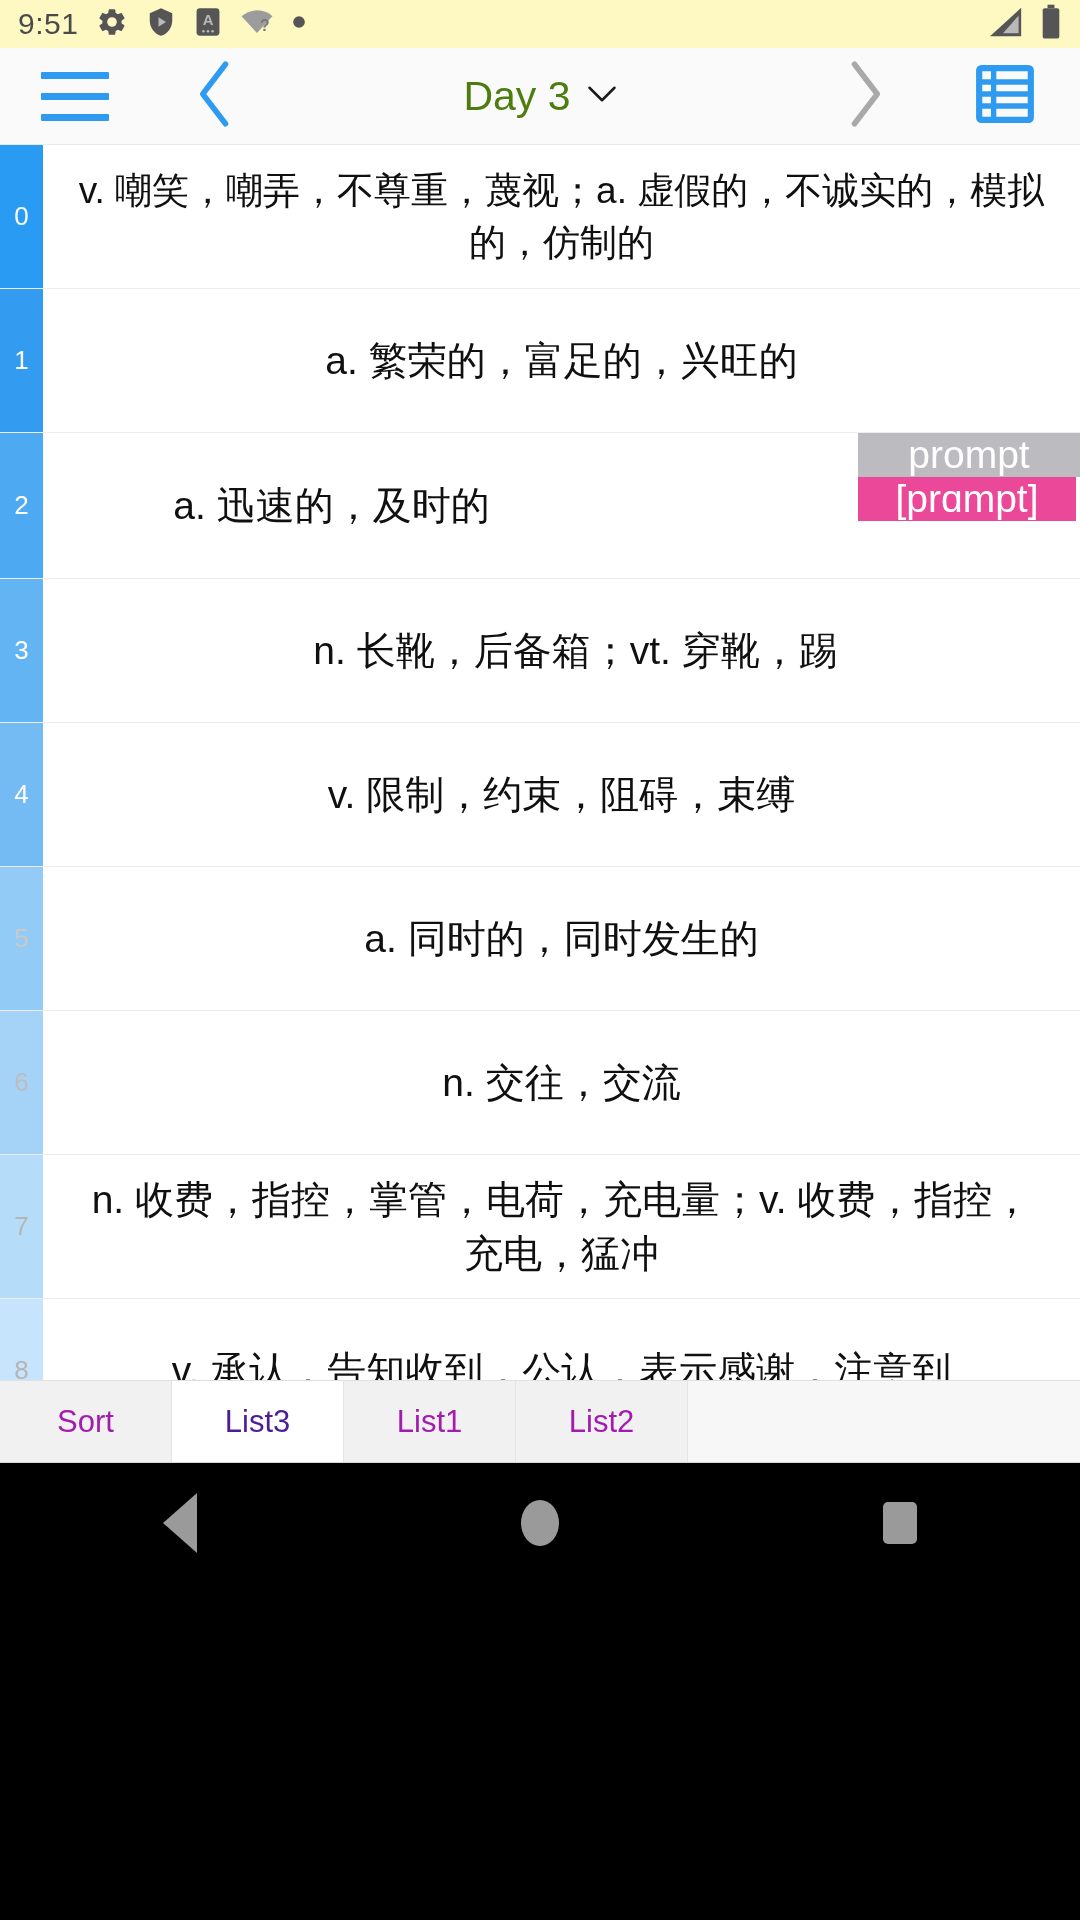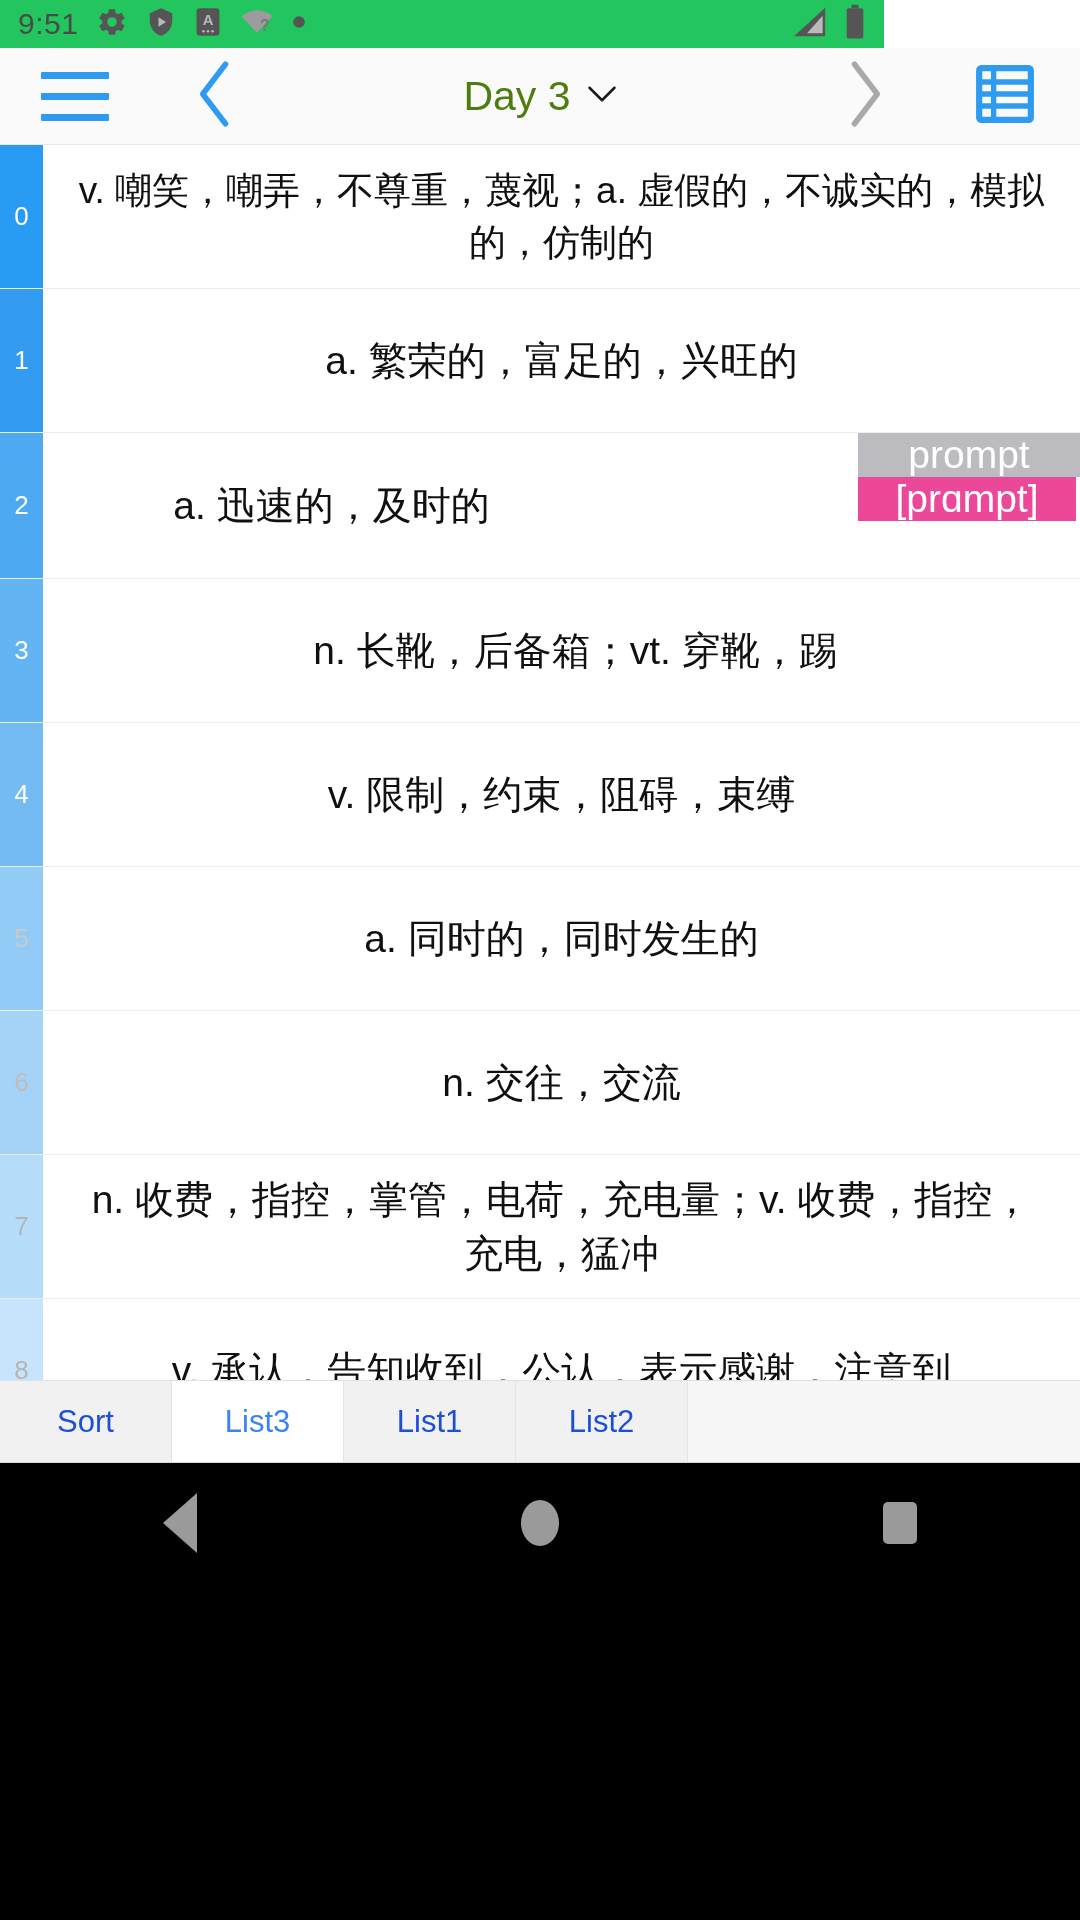--- a/index.html
+++ b/index.html
@@ -6,22 +6,22 @@
   html,body { width:1080px; height:1920px; }
   body {
     font-family:"Liberation Sans","DejaVu Sans",sans-serif;
     background:#ffffff;
     overflow:hidden;
     position:relative;
   }
 
   
   #status-bar{
-    height:48px; width:884px;
-    background:#22c55e;
+    height:48px; width:1080px;
+    background:#fef9c3;
     display:flex; align-items:center;
     padding:4px 18px;
     position:relative;
   }
   #status-left{ display:flex; align-items:center; gap:18px; }
   #status-time{
     font-size:30px; color:#4a4a4a; letter-spacing:0.5px;
     font-family:"Liberation Sans",sans-serif;
   }
   #status-right{ margin-left:auto; display:flex; align-items:center; gap:14px; }
@@ -109,27 +109,27 @@
     position:absolute;
     left:0; top:1380px; width:1080px; height:83px;
     background:#f4f4f4;
     display:flex;
     border-top:1px solid #e0e0e0;
     border-bottom:1px solid #d8d8d8;
   }
   .tab{
     display:flex; align-items:center; justify-content:center;
     font-size:31px;
-    color:#1d4ed8;
+    color:#a21caf;
     background:#f1f1f1;
     border-right:1px solid #e4e4e4;
     font-family:"Liberation Sans",sans-serif;
   }
   .tab.t-sort{ width:172px; }
-  .tab.t-l3{ width:172px; background:#ffffff; color:#3b82f6; }
+  .tab.t-l3{ width:172px; background:#ffffff; color:#4c1d95; }
   .tab.t-l1{ width:172px; }
   .tab.t-l2{ width:172px; }
   .tab-filler{ flex:1; background:#f7f7f7; }
 
   
   #navbar{
     position:absolute;
     left:0; top:1463px; width:1080px; height:457px;
     background:#000000;
   }

